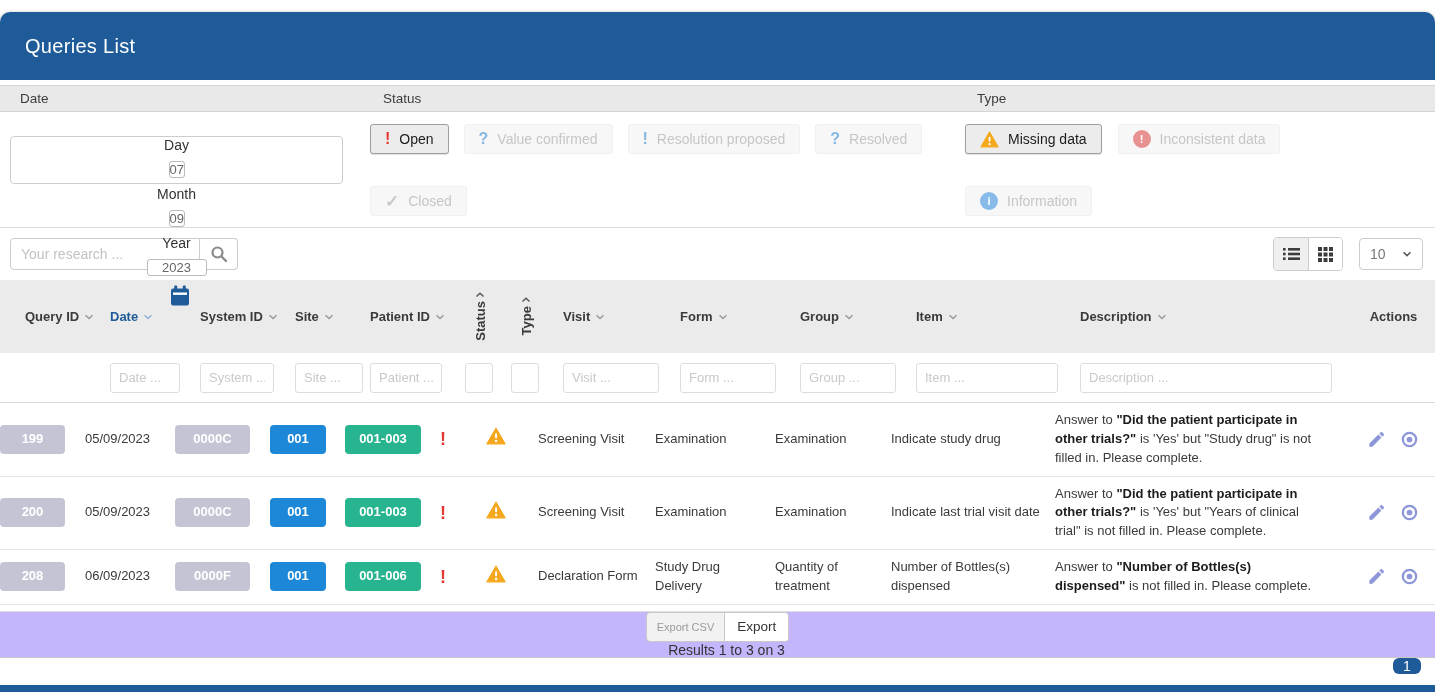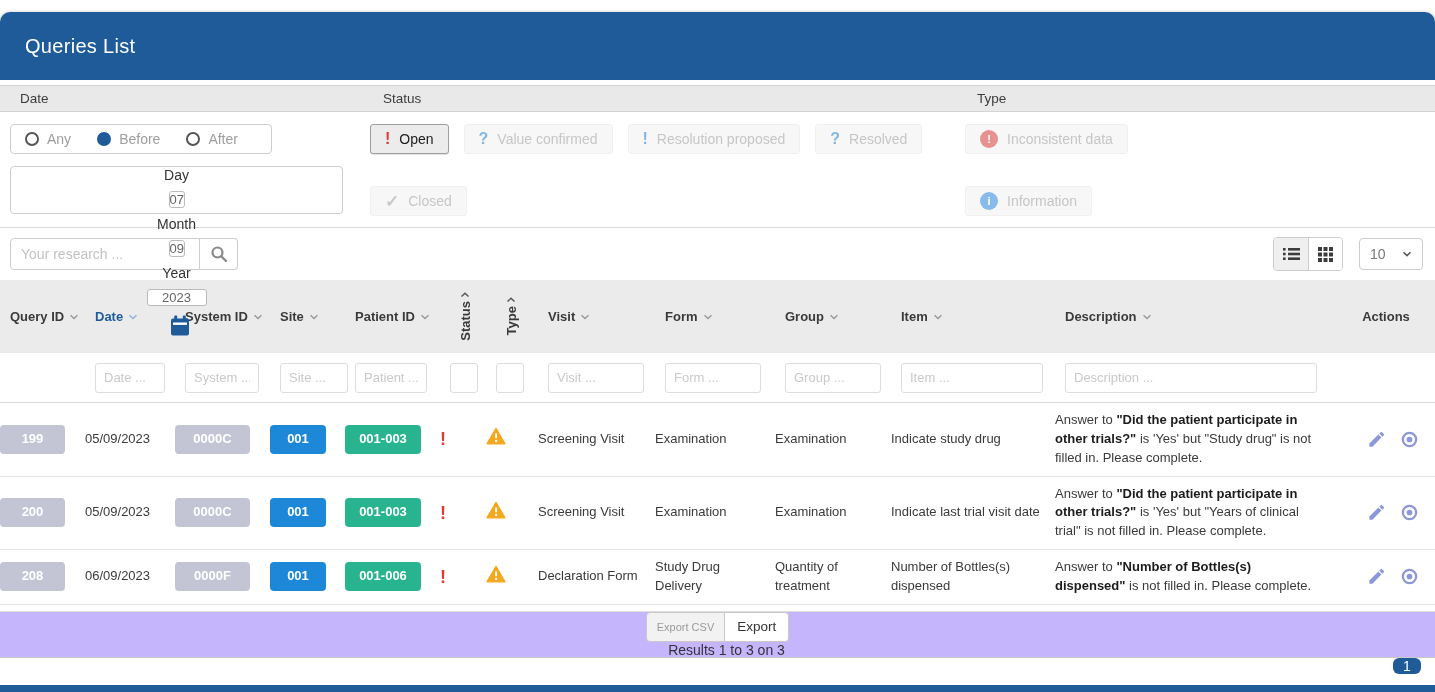--- a/index.html
+++ b/index.html
@@ -65,21 +65,21 @@
   .search-input::placeholder { color: #c2c2c2; }
   .search-btn { width: 38px; height: 32px; border: 1px solid #ccc; border-left: none; border-radius: 0 4px 4px 0; background: #fff; cursor: pointer; line-height: 0; }
   .toolbar-right { margin-left: auto; display: flex; align-items: center; gap: 16px; }
   .view-toggle { display: flex; border: 1px solid #ccc; border-radius: 4px; overflow: hidden; }
   .vt-btn { width: 34px; height: 32px; background: #fff; border: none; cursor: pointer; line-height: 0; display: flex; align-items: center; justify-content: center; }
   .vt-btn.active { background: #efefef; }
   .vt-btn + .vt-btn { border-left: 1px solid #ccc; }
   .page-size { width: 64px; height: 32px; border: 1px solid #ccc; border-radius: 4px; display: flex; align-items: center; justify-content: space-between; padding: 0 10px; cursor: pointer; }
   .page-size span { color: #777; font-size: 14px; }
   
-  .tgrid { display: grid; grid-template-columns: 85px 90px 95px 75px 95px 46px 52px 117px 120px 116px 164px 272px 1fr; padding-left: 10px; }
+  .tgrid { display: grid; grid-template-columns: 85px 90px 95px 75px 95px 46px 52px 117px 120px 116px 164px 272px 1fr; padding-left: 25px; }
   .thead { background: #ebebeb; height: 73px; align-items: center; }
   .th { display: flex; align-items: center; gap: 5px; font-size: 13px; font-weight: 700; color: #3a3a3a; cursor: pointer; }
   .th .chev { color: #999; line-height: 0; }
   .th.sorted { color: #1f5b99; } .th.sorted .chev { color: #8fb2d9; }
   .th-vert { display: flex; flex-direction: column; align-items: center; gap: 3px; width: 30px; cursor: pointer; }
   .th-vert .vtxt { writing-mode: vertical-rl; transform: rotate(180deg); font-size: 13px; font-weight: 700; color: #3a3a3a; }
   .th-vert .chev { color: #555; line-height: 0; }
   .th-actions { justify-content: center; cursor: default; }
   .filter-row { height: 50px; background: #fff; align-items: center; border-bottom: 1px solid #d8d8d8; }
   .filter-row input { height: 30px; border: 1px solid #ddd; border-radius: 3px; padding: 0 8px; font-size: 13px; color: #555; }
@@ -122,34 +122,20 @@
 
   <div class="filter-label-bar">
     <span class="lbl-date">Date</span>
     <span class="lbl-status">Status</span>
     <span class="lbl-type">Type</span>
   </div>
 
   <div class="filter-body">
 
     <div class="col-date">
-      <div class="radio-box">
-        <div class="radio-item">
-          <span class="radio-dot"></span>
-          <span class="rlbl">Any</span>
-        </div>
-        <div class="radio-item">
-          <span class="radio-dot checked"></span>
-          <span class="rlbl">Before</span>
-        </div>
-        <div class="radio-item">
-          <span class="radio-dot"></span>
-          <span class="rlbl">After</span>
-        </div>
-      </div>
       <div class="date-box">
         <label>Day</label>
         <input class="inp-sm" value="07" style="">
         <label>Month</label>
         <input class="inp-sm" value="09" style="">
         <label>Year</label>
         <input class="inp-yr" value="2023" style="">
         <button class="cal-btn">
           <svg width="24" height="24" viewBox="0 0 24 24">
             <rect x="3" y="4.5" width="18" height="17" rx="2" fill="#1f5b99"></rect>
@@ -179,20 +165,28 @@
         <span>Resolved</span>
       </button>
       <div style="flex-basis:100%;height:0"></div>
       <button class="fbtn">
         <span class="glyph gray">✓</span>
         <span>Closed</span>
       </button>
     </div>
 
     <div class="col-type">
+      <button class="fbtn active">
+        <svg width="19" height="17" viewBox="0 0 24 22">
+          <path d="M12 1.5 L23 20.5 H1 Z" fill="#f5a71d" stroke="#f5a71d" stroke-width="1.5" stroke-linejoin="round"></path>
+          <rect x="10.9" y="7.5" width="2.4" height="6.4" rx="1.2" fill="#fff"></rect>
+          <circle cx="12.1" cy="17" r="1.5" fill="#fff"></circle>
+        </svg>
+        <span>Missing data</span>
+      </button>
       <button class="fbtn">
         <span class="cicon err">!</span>
         <span>Inconsistent data</span>
       </button>
       <div style="flex-basis:100%;height:0"></div>
       <button class="fbtn">
         <span class="cicon info">i</span>
         <span>Information</span>
       </button>
     </div>

